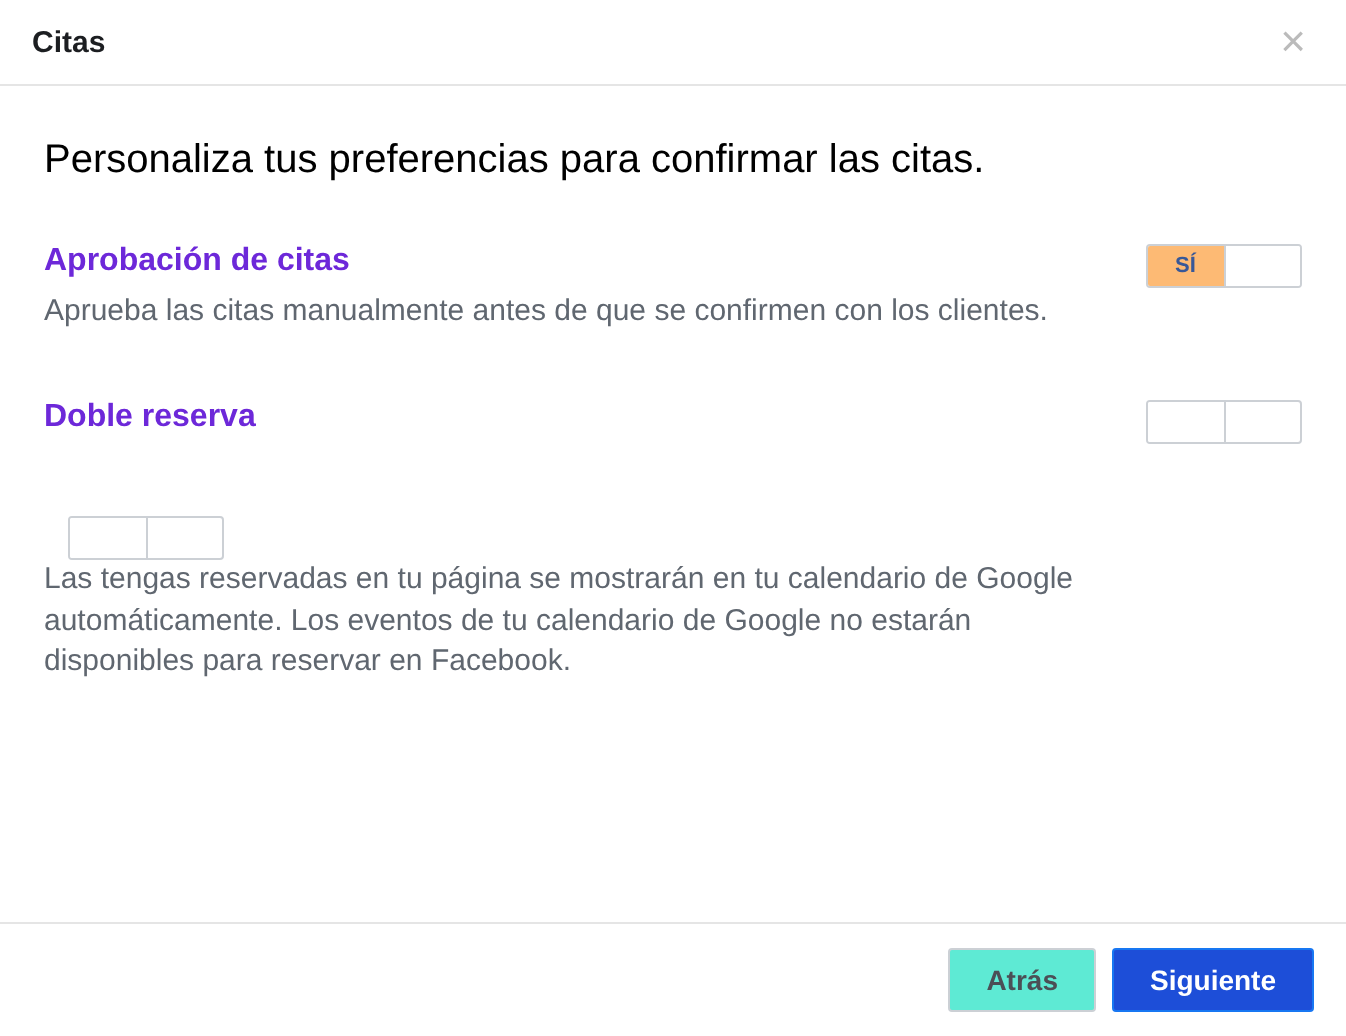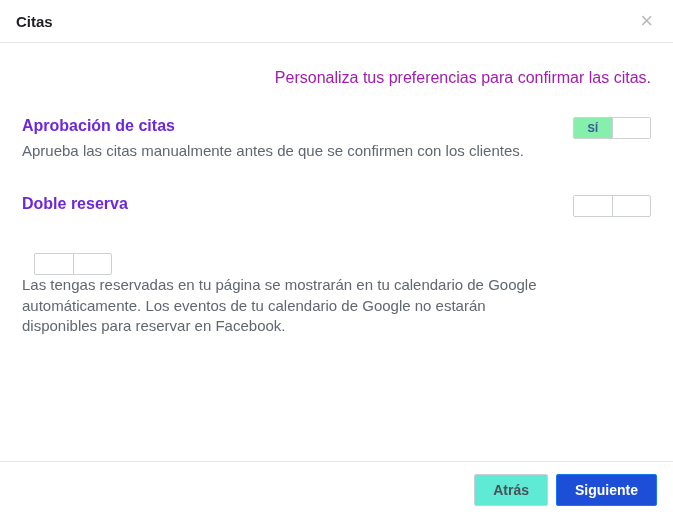--- a/index.html
+++ b/index.html
@@ -32,24 +32,23 @@
       background: none;
       border: none;
       padding: 0 4px;
     }
     .content {
       flex: 1;
       padding: 26px 22px 20px 22px;
       overflow-y: auto;
     }
     .intro {
-      font-size: 16px;
-      color: #a21caf;
+      font-size: 20px;
+      color: #000000;
       margin-bottom: 30px;
-      text-align: right;
     }
     .setting {
       margin-bottom: 34px;
     }
     .setting-row {
       display: flex;
       align-items: flex-start;
       justify-content: space-between;
     }
     .setting-title {
@@ -78,21 +77,21 @@
     .toggle-half {
       flex: 1;
       display: flex;
       align-items: center;
       justify-content: center;
       font-size: 11px;
       font-weight: bold;
       background: #fff;
     }
     .toggle-half.active-yes {
-      background: #86efac;
+      background: #fdba74;
       color: #385898;
     }
     .toggle-half.inactive {
       background: #fff;
       color: transparent;
     }
     .toggle-half.active-no {
       background: #a3a3a3;
       color: #4b4f56;
       margin-top: 48px;

